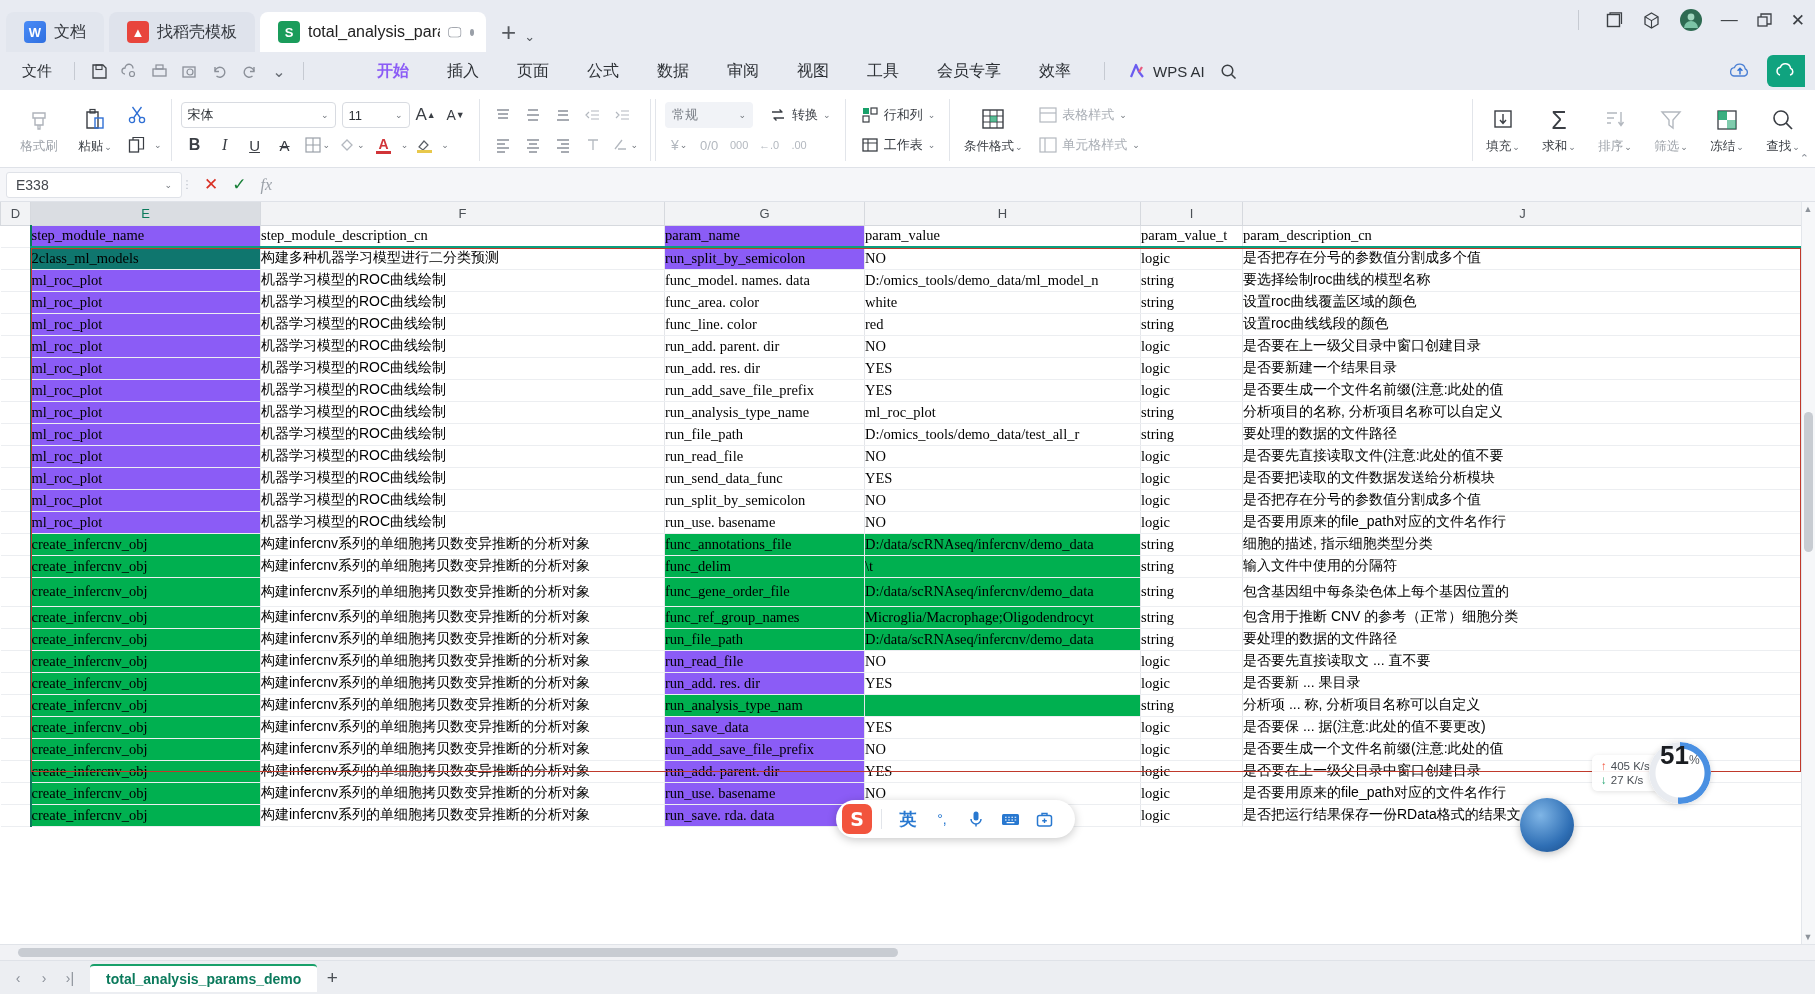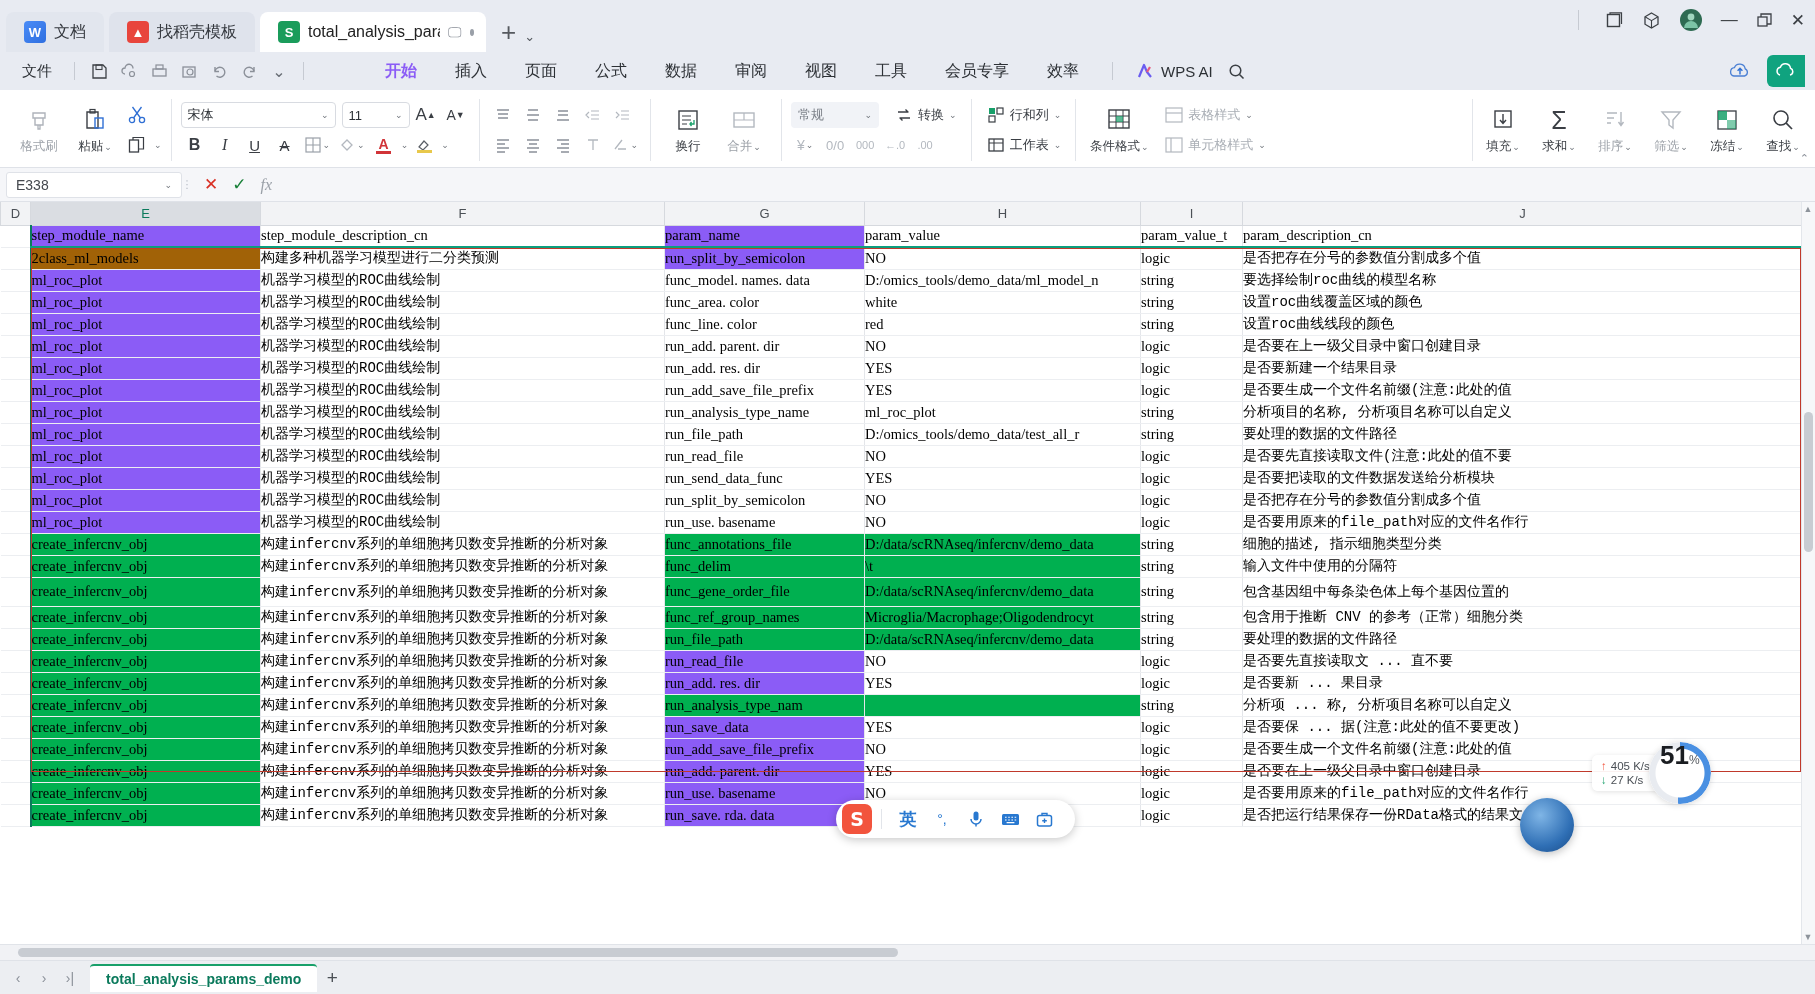--- a/index.html
+++ b/index.html
@@ -32,21 +32,21 @@
   .tab-mini { color: #8a8f98; font-size: 14px; }
   .dot { width: 7px; height: 7px; background: #9aa0a8; border-radius: 50%; }
   .plus-tab { font-size: 26px; color: #55595f; padding: 0 8px 4px 10px; font-weight: 300;}
   .chev-tab { font-size: 13px; color: #55595f; padding-bottom: 8px;}
   .title-right { position: absolute; right: 10px; top: 8px; display: flex; align-items: center; gap: 18px; }
   .tr-ic { color: #3c4045; display: flex; align-items: center; justify-content: center; }
 
   
   .menubar {
     height: 38px; background: #e8ebf2; display: flex; align-items: center;
-    padding: 0 10px; gap: 8px; position: relative; flex: 0 0 38px;
+    padding: 0 10px; gap: 0; position: relative; flex: 0 0 38px;
   }
   .menu-left { display: flex; align-items: center; gap: 2px; }
   .m-file { font-size: 15px; color: #2d3136; padding: 4px 12px; }
   .vsep { width: 1px; height: 18px; background: #c6cad2; margin: 0 8px; }
   .qicon { width: 28px; height: 24px; display: flex; align-items: center; justify-content: center; color: #6b7078; }
   .qicon.on { color: #3c4045; }
   .menu-tabs { display: flex; align-items: center; margin-left: 46px; gap: 0; }
   .mtab { font-size: 16px; color: #2d3136; padding: 4px 19px; position: relative; }
   .mtab.active { color: #8b5cf6; font-weight: bold; }
   .mtab.active::after {
@@ -115,24 +115,24 @@
     height: 23px; background: #f2f3f5; border: 1px solid #d6d9de; border-top: none;
     font-size: 13px; font-weight: normal; color: #4b5056; text-align: center;
   }
   .colhead th.sel { background: #dadde2; color: #0b7a5c; }
   .colhead th.corner { background: #f2f3f5; }
   td.cell {
     height: 22px; border-right: 1px solid #e4e6ea; border-bottom: 1px solid #eceef1;
     font-family: "Liberation Serif", serif; font-size: 14.5px; color: #000;
     padding: 0 3px 0 5px; white-space: nowrap; overflow: hidden; vertical-align: middle;
   }
-  td.cn { font-family: Liberation Mono, monospace; font-size: 14px; }
+  td.cn { font-family: Liberation Sans, sans-serif; font-size: 14px; }
   .yel { background: #8b5cf6; }
   .grn { background: #00b050; }
-  .org { background: #a16207; }
+  .org { background: #0f766e; }
   .red { color: #d93025; }
   .selcol { border-left: 2px solid #0b7a5c; border-right: 2px solid #0b7a5c; }
   .hdr-underline { border-bottom: 2px solid #0b9e7e !important; }
 
   
   .vscroll { position: absolute; right: 0; top: 0; width: 14px; bottom: 0; background: #f6f7f9; border-left: 1px solid #e3e6eb;}
   .vthumb { position: absolute; right: 2px; top: 210px; width: 9px; height: 140px; background: #c8ccd2; border-radius: 5px;}
   .vArrow { position: absolute; right: 2px; font-size: 9px; color: #8d939b; text-align: center; width: 10px;}
   .hscrollbar { height: 16px; background: #f1f2f5; display: flex; align-items: center;
     border-top: 1px solid #e1e4e9; flex: 0 0 16px; position:relative;}
@@ -476,41 +476,20 @@
             <svg width="18" height="18" viewBox="0 0 18 18">
                 <path d="M3 13 L10 4 M6 13 H14" stroke="#b3b8bf" stroke-width="1.3"></path>
               </svg>
               <span class="caret">⌄</span>
             </span>
         </div>
       </div>
     </div>
     <div class="rsep"></div>
 
-    <div class="rgroup">
-      <div class="bigbtn">
-        <span class="bi">
-          <svg width="26" height="26" viewBox="0 0 26 26">
-              <rect x="4" y="4" width="18" height="18" fill="none" stroke="#3a3e44" stroke-width="1.4"></rect>
-              <path d="M7 9 H16 M7 13 H16 M7 17 H12" stroke="#3a3e44" stroke-width="1.2"></path>
-              <path d="M19 13 v4 h-4 m1.5-2 l-1.5 2 l1.5 2" fill="none" stroke="#18a06a" stroke-width="1.3"></path>
-            </svg>
-        </span>
-        <span>换行</span>
-      </div>
-      <div class="bigbtn dim">
-        <span class="bi">
-          <svg width="26" height="26" viewBox="0 0 26 26">
-              <rect x="3" y="6" width="20" height="14" fill="none" stroke="#b3b8bf" stroke-width="1.4"></rect>
-              <path d="M3 13 H23 M13 6 V13" stroke="#b3b8bf" stroke-width="1.2"></path>
-            </svg>
-        </span>
-        <span><span>合并</span><span class="caret">⌄</span></span>
-      </div>
-    </div>
     <div class="rsep"></div>
 
     <div class="rgroup">
       <div class="stack2">
         <div class="row">
           <div class="numfmt">
             <span>常规</span>
             <span class="caret">⌄</span>
           </div>
           <span class="lblbtn" style="margin-left:8px;">

